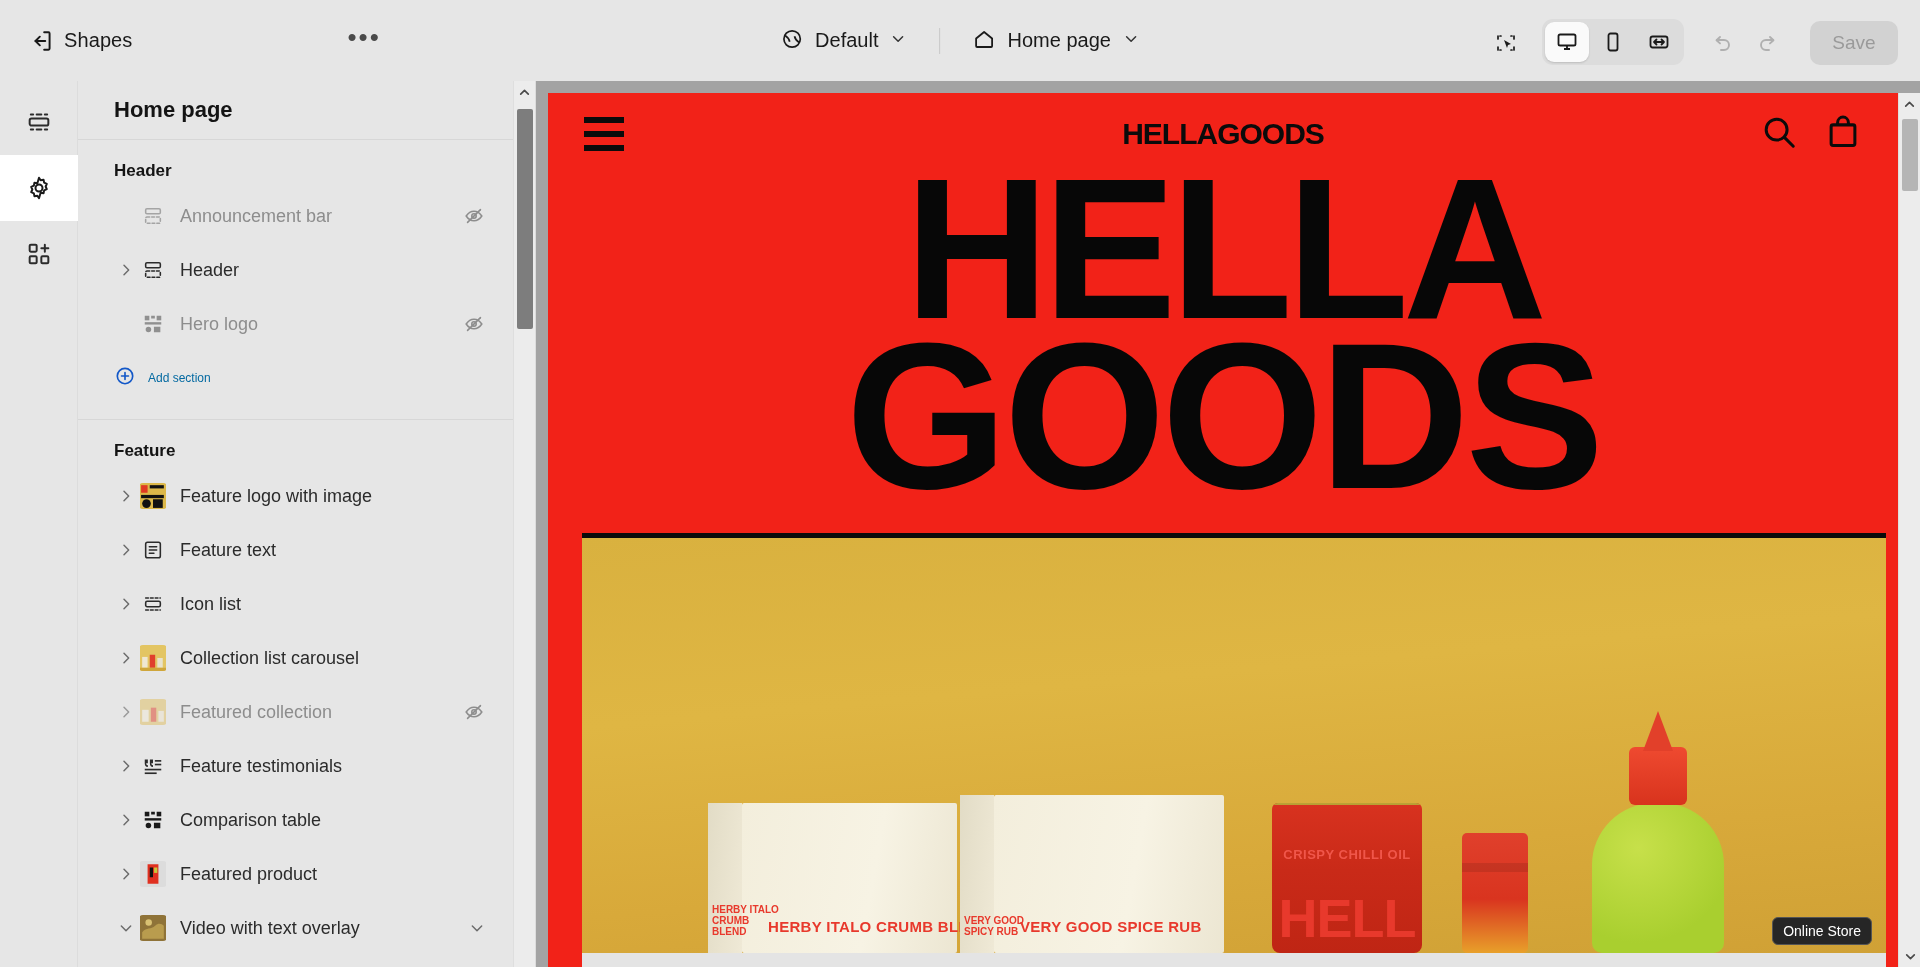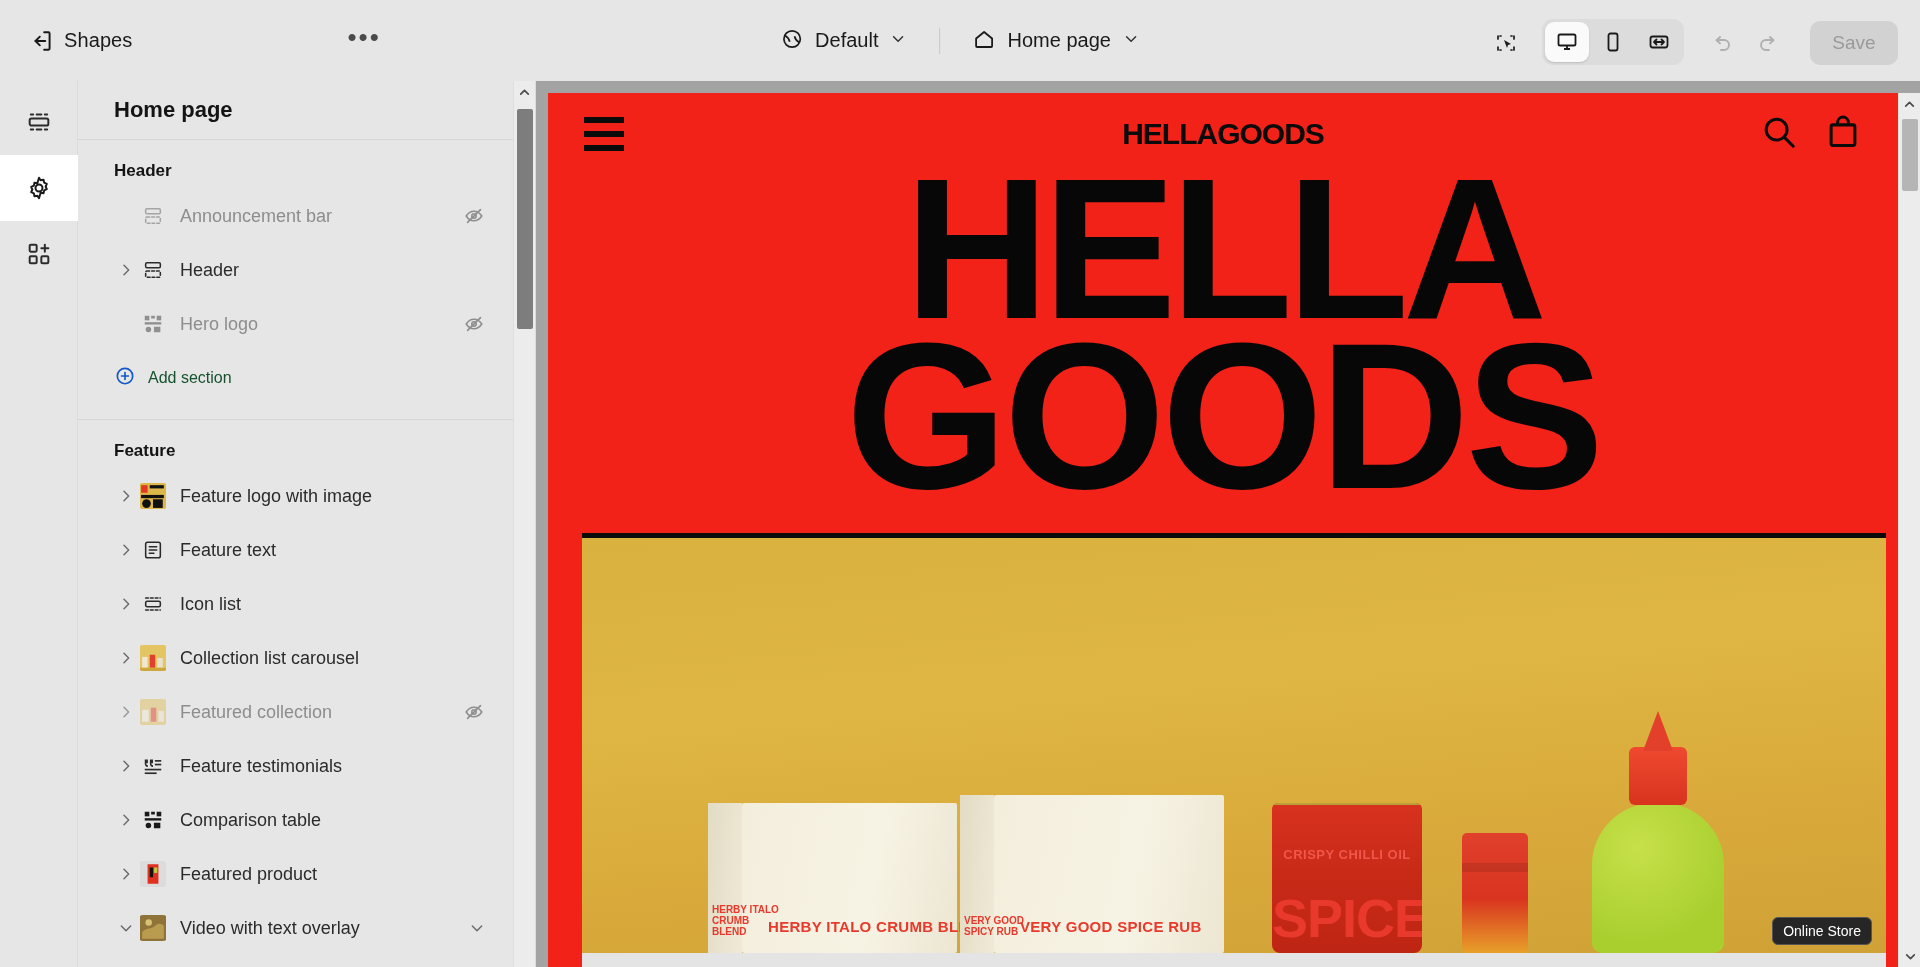--- a/index.html
+++ b/index.html
@@ -119,21 +119,21 @@
     font-size: 18px; color: #2b2b2b; white-space: nowrap;
     overflow: hidden; text-overflow: ellipsis;
   }
   .row.dim .row-label { color: #8d8d8d; }
   .row.dim .sec-icon { opacity: .55; }
   .hidden-eye { margin-left: auto; color: #8d8d8d; display: flex; align-items: center; }
   .addrow {
     height: 54px; display: flex; align-items: center; gap: 12px;
     padding-left: 36px; margin: 0 12px 14px 0; cursor: pointer;
   }
-  .addrow .lbl { font-size: 16px; color: #14532d; }
+  .addrow .lbl { font-size: 12px; color: #0369a1; }
 
   
   .thumb { width: 28px; height: 26px; border-radius: 4px; overflow: hidden; display: block; }
 
   
   .vscroll {
     position: absolute; top: 0; right: 0; width: 22px; height: 100%;
     background: #ececec; border-left: 1px solid #dedede;
     display: flex; flex-direction: column; align-items: center;
   }
@@ -694,21 +694,21 @@
               <div class="box-side" style="height:158px;"></div>
               <div class="box-side-txt">VERY GOOD SPICY RUB</div>
               <div class="box-txt">VERY GOOD SPICE RUB</div>
             </div>
           </div>
 
           <div class="prod" style="left:690px; bottom:14px;">
             <div class="jar">
               <div class="jar-lid"></div>
               <div class="jar-txt">CRISPY CHILLI OIL</div>
-              <div class="jar-big">SPICE</div>
+              <div class="jar-big">HELL</div>
             </div>
           </div>
 
           <div class="prod" style="left:880px;">
             <div class="redbottle"></div>
           </div>
 
           <div class="prod" style="left:1010px;">
             <div class="greenbottle">
               <div class="gb-cap"></div>

